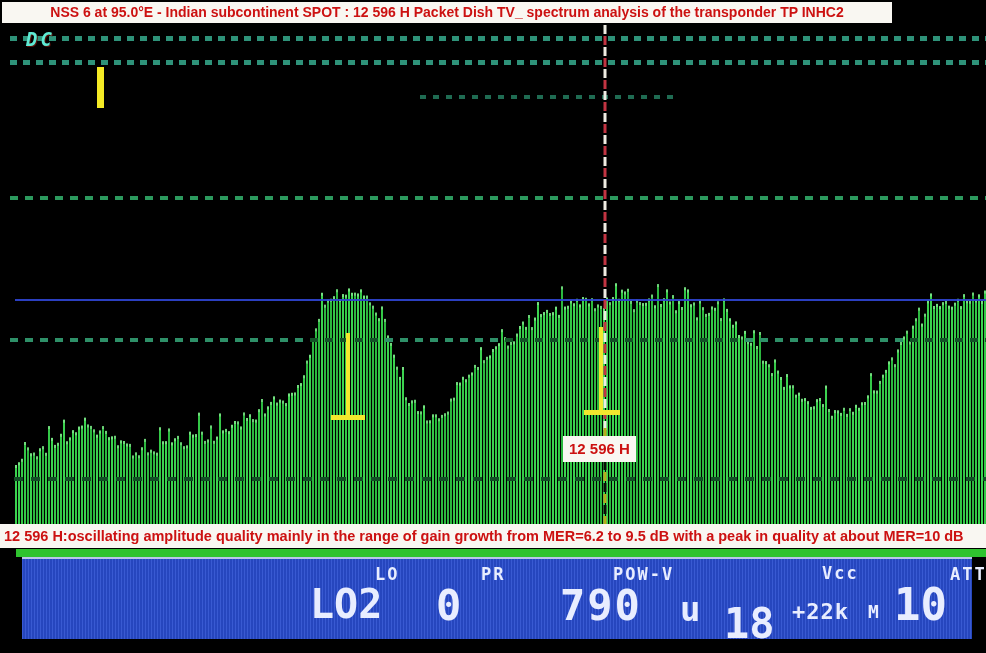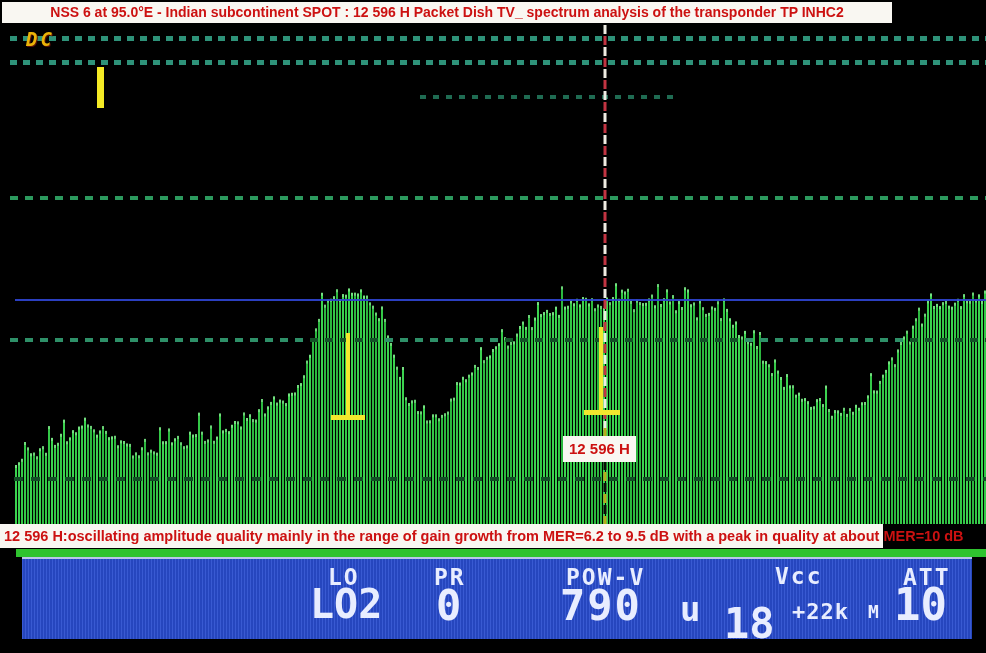--- a/index.html
+++ b/index.html
@@ -1,39 +1,39 @@
 <!DOCTYPE html>
 <html><head>
 <meta charset="utf-8">
 <style>
   html,body{margin:0;padding:0;background:#222;}
   .stage{position:relative;width:986px;height:653px;background:#000;overflow:hidden;
          font-family:"Liberation Sans",sans-serif;}
   .title-bar{position:absolute;top:2px;left:2px;width:890px;height:21px;background:#f9f7f2;
          color:#cc1111;font-weight:bold;font-size:14px;line-height:21px;text-align:center;
          white-space:nowrap;}
-  .dc{position:absolute;left:26px;top:28px;color:#eab308;font-family:"DejaVu Sans Mono",monospace;
+  .dc{position:absolute;left:26px;top:28px;color:#5eead4;font-family:"DejaVu Sans Mono",monospace;
          font-weight:bold;font-style:italic;font-size:19px;letter-spacing:3px;
          text-shadow:1px 1px 0 #591008;}
   .ybar{position:absolute;left:97px;top:67px;width:7px;height:41px;background:#f4ea25;}
   .note{position:absolute;background:#f9f7f2;color:#cc1111;font-weight:bold;font-size:15px;
          padding:2px 6px 3px;white-space:nowrap;line-height:1.4;}
   #note-wave{left:106px;top:67px;}
   #note-12550{left:240px;top:436px;}
   #note-12596{left:563px;top:436px;}
-  .bottom-note{position:absolute;left:0;top:524px;width:883px;height:24px;background:#f9f7f2;
+  .bottom-note{position:absolute;left:0;top:524px;width:986px;height:24px;background:#f9f7f2;
          color:#cc1111;font-weight:bold;font-size:14.5px;line-height:24px;padding-left:4px;
          box-sizing:border-box;white-space:nowrap;}
   .green-strip{position:absolute;left:16px;top:549px;width:970px;height:8px;background:#2fc32f;}
   .panel{position:absolute;left:22px;top:557px;width:950px;height:82px;background:#2a4ecf;
          background-image:repeating-linear-gradient(90deg,rgba(255,255,255,0.07) 0 1px,
          rgba(0,0,40,0.10) 1px 3px);border-top:2px solid #b9c5ea;box-sizing:border-box;}
   .pl{position:absolute;color:#e8edff;font-family:"DejaVu Sans Mono",monospace;font-weight:bold;
          white-space:nowrap;}
-  .plabel{font-size:23px;letter-spacing:2px;}
+  .plabel{font-size:17px;letter-spacing:2px;padding-left:47px;}
   #p-freq{left:32px;top:18px;font-size:45px;letter-spacing:4px;}
   #p-freq .cursor{background:#e8edff;color:#2a4ecf;padding:0 1px;}
   #p-lo-label{left:306px;top:5px;}
   #p-lo{left:288px;top:22px;font-size:40px;}
   #p-pr-label{left:412px;top:5px;}
   #p-pr{left:414px;top:22px;font-size:42px;}
   #p-powv-label{left:544px;top:5px;}
   #p-powv{left:538px;top:22px;font-size:42px;letter-spacing:2px;}
   #p-u{left:658px;top:30px;font-size:34px;}
   #p-18{left:702px;top:40px;font-size:42px;}

